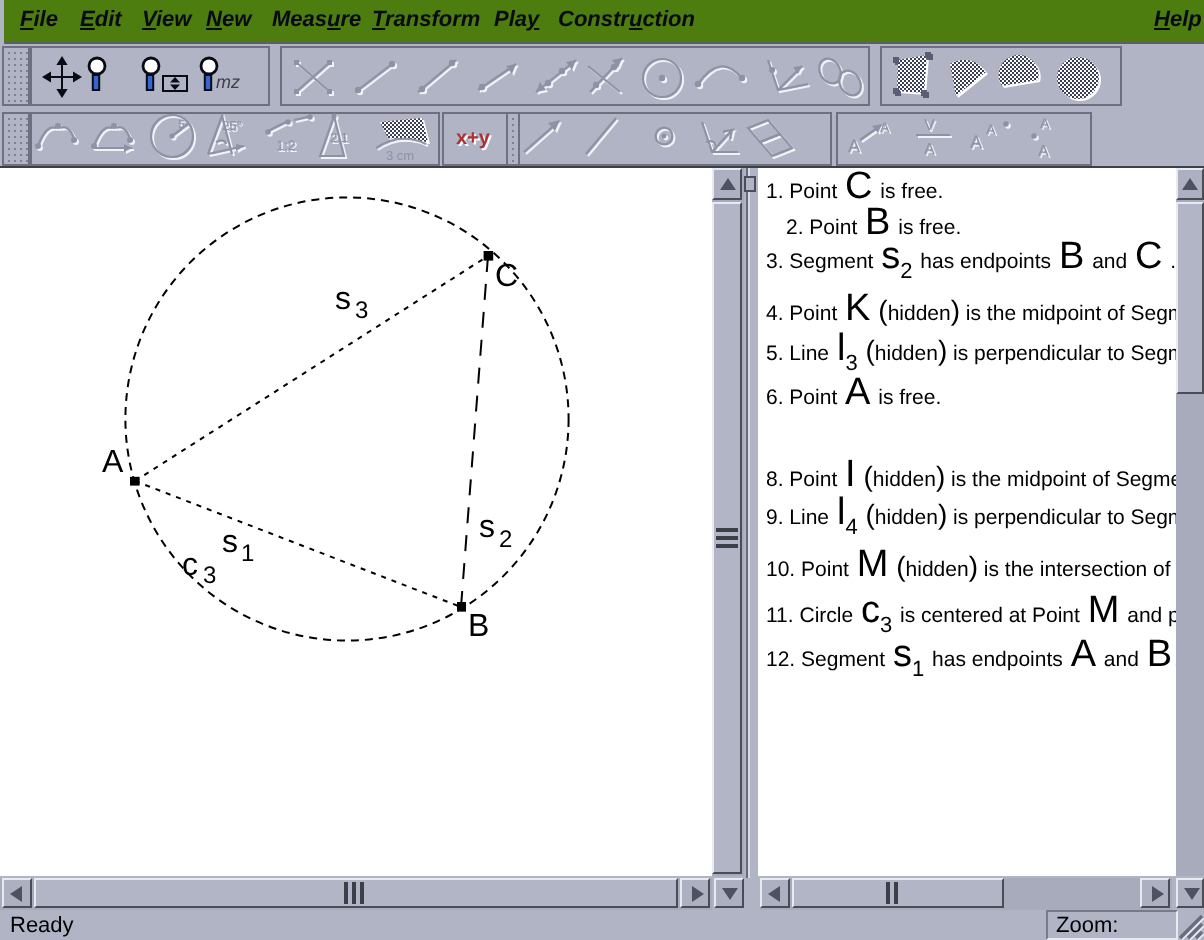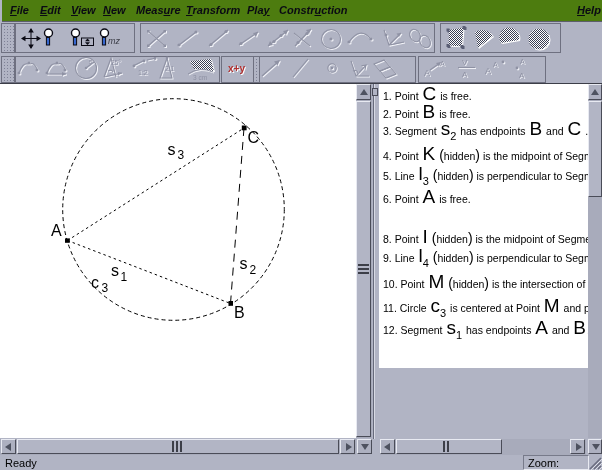--- a/index.html
+++ b/index.html
@@ -344,23 +344,23 @@
     <div class="abs" style="left:2px;top:180px;width:11px;height:2px;background:#3c3e48;"></div>
     <div class="abs" style="left:2px;top:184px;width:11px;height:2px;background:#3c3e48;"></div>
     <div class="abs" style="left:2px;top:188px;width:11px;height:2px;background:#3c3e48;"></div>
   </div>
 
   <div class="abs" style="left:372px;top:84px;width:7px;height:371px;background:#b1b4c4;"></div>
   <div class="abs" style="left:373px;top:84px;width:1px;height:371px;background:#686b7c;"></div>
   <div class="abs" style="left:374px;top:84px;width:1px;height:371px;background:#d8dae4;"></div>
   <div class="abs" style="left:372px;top:88px;width:6px;height:8px;background:#b1b4c4;border:1px solid #4a4c58;box-sizing:border-box;"></div>
 
-  <div id="list" class="abs" style="left:379px;top:84px;width:209px;height:284px;background:#fff;overflow:hidden;">
+  <div id="list" class="abs" style="left:379px;top:84px;width:209px;height:354px;background:#fff;overflow:hidden;">
     <div class="row" style="left:4px;top:6px;">1. Point <span class="nm">C</span> is free.</div>
-    <div class="row" style="left:4px;top:24px;">2. Point <span class="nm">B</span> is free.</div>
+    <div class="row" style="left:14px;top:24px;">2. Point <span class="nm">B</span> is free.</div>
     <div class="row" style="left:4px;top:41px;text-align:center;">3. Segment <span class="nm">s<sub>2</sub></span> has endpoints <span class="nm">B</span> and <span class="nm">C</span> .</div>
     <div class="row" style="left:4px;top:63px;">4. Point <span class="nm">K</span> <span class="par">(</span>hidden<span class="par">)</span> is the midpoint of Segme</div>
     <div class="row" style="left:4px;top:83px;">5. Line <span class="nm">l<sub>3</sub></span> <span class="par">(</span>hidden<span class="par">)</span> is perpendicular to Segm</div>
     <div class="row" style="left:4px;top:109px;">6. Point <span class="nm">A</span> is free.</div>
     <div class="row" style="left:4px;top:146px;">8. Point <span class="nm">I</span> <span class="par">(</span>hidden<span class="par">)</span> is the midpoint of Segmen</div>
     <div class="row" style="left:4px;top:165px;">9. Line <span class="nm">l<sub>4</sub></span> <span class="par">(</span>hidden<span class="par">)</span> is perpendicular to Segm</div>
     <div class="row" style="left:4px;top:191px;">10. Point <span class="nm">M</span> <span class="par">(</span>hidden<span class="par">)</span> is the intersection of L</div>
     <div class="row" style="left:4px;top:218px;">11. Circle <span class="nm">c<sub>3</sub></span> is centered at Point <span class="nm">M</span> and pa</div>
     <div class="row" style="left:4px;top:240px;">12. Segment <span class="nm">s<sub>1</sub></span> has endpoints <span class="nm">A</span> and <span class="nm">B</span>.</div>
   </div>

